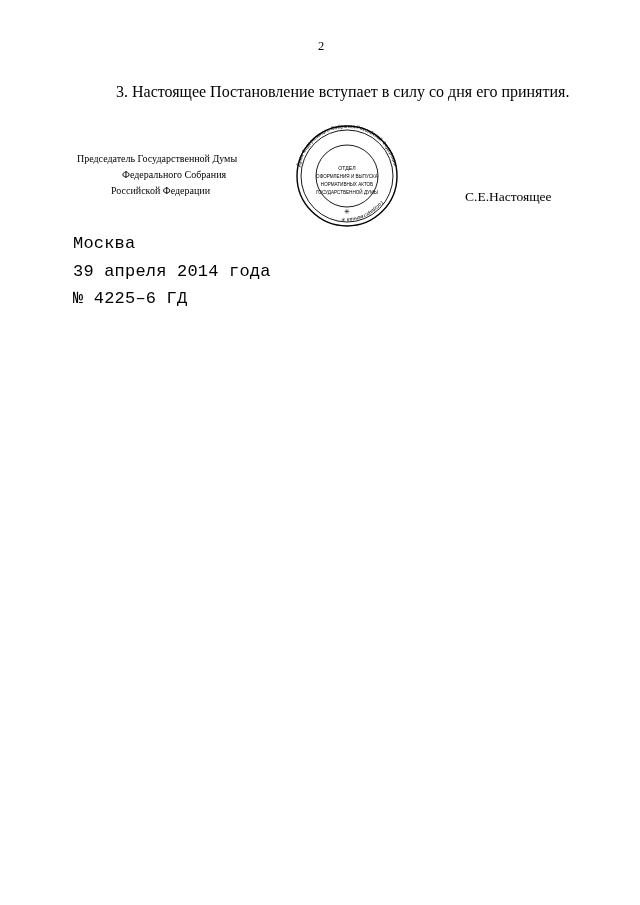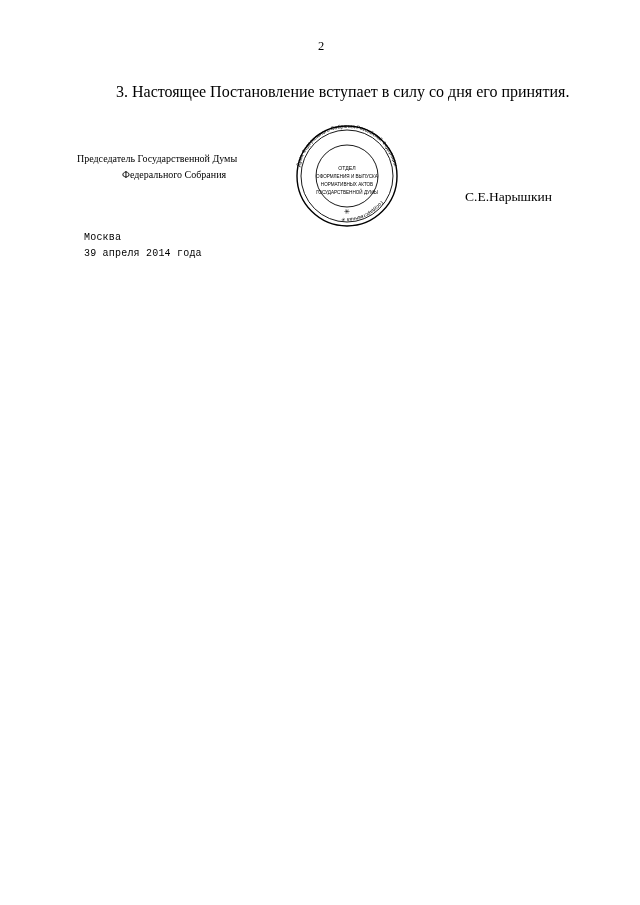--- a/index.html
+++ b/index.html
@@ -56,25 +56,24 @@
     top: 188px;
     left: 464px;
     font-size: 13.5px;
     font-family: "Liberation Serif", serif;
     white-space: nowrap;
   }
   .meta-block {
     position: absolute;
     top: 229px;
     left: 72px;
-    font-size: 10px;
+    font-size: 17px;
     line-height: 1.62;
     font-family: "Liberation Mono", monospace;
     letter-spacing: 0.2px;
-    margin-left: 11px;
   }
   .meta-block p { margin: 0; white-space: nowrap; }
   .stamp {
     position: absolute;
     top: 117px;
     left: 288px;
     width: 116px;
     height: 116px;
     pointer-events: none;
   }
@@ -85,27 +84,29 @@
 
 <div class="page">
 
   <div class="page-number">2</div>
 
   <div class="clause">3. Настоящее Постановление вступает в силу со дня его принятия.</div>
 
   <div class="signature-block">
     <p class="sig-line-1">Председатель Государственной Думы</p>
     <p class="sig-line-2">Федерального Собрания</p>
+    <p class="sig-line-3">Российской Федерации</p>
   </div>
 
-  <div class="signer-name">С.Е.Нарышкин</div>
+  <div class="signer-name">С.Е.Настоящее</div>
 
   <div class="meta-block">
     <p>Москва</p>
     <p>39 апреля 2014 года</p>
+    <p>№ 4225–6 ГД</p>
   </div>
 
   <div class="stamp">
     <svg width="116" height="116" viewBox="0 0 116 116" xmlns="http://www.w3.org/2000/svg">
       <defs>
         <path id="outerArc" d="M 10,58 A 48,48 0 1 1 106,58" fill="none"></path>
         <path id="innerArc" d="M 18,58 A 40,40 0 1 1 98,58" fill="none"></path>
         <path id="bottomArc" d="M 100,58 A 42,42 0 0 1 16,58" fill="none"></path>
       </defs>
       <circle cx="58" cy="58" r="50" fill="none" stroke="#000" stroke-width="1.4"></circle>

